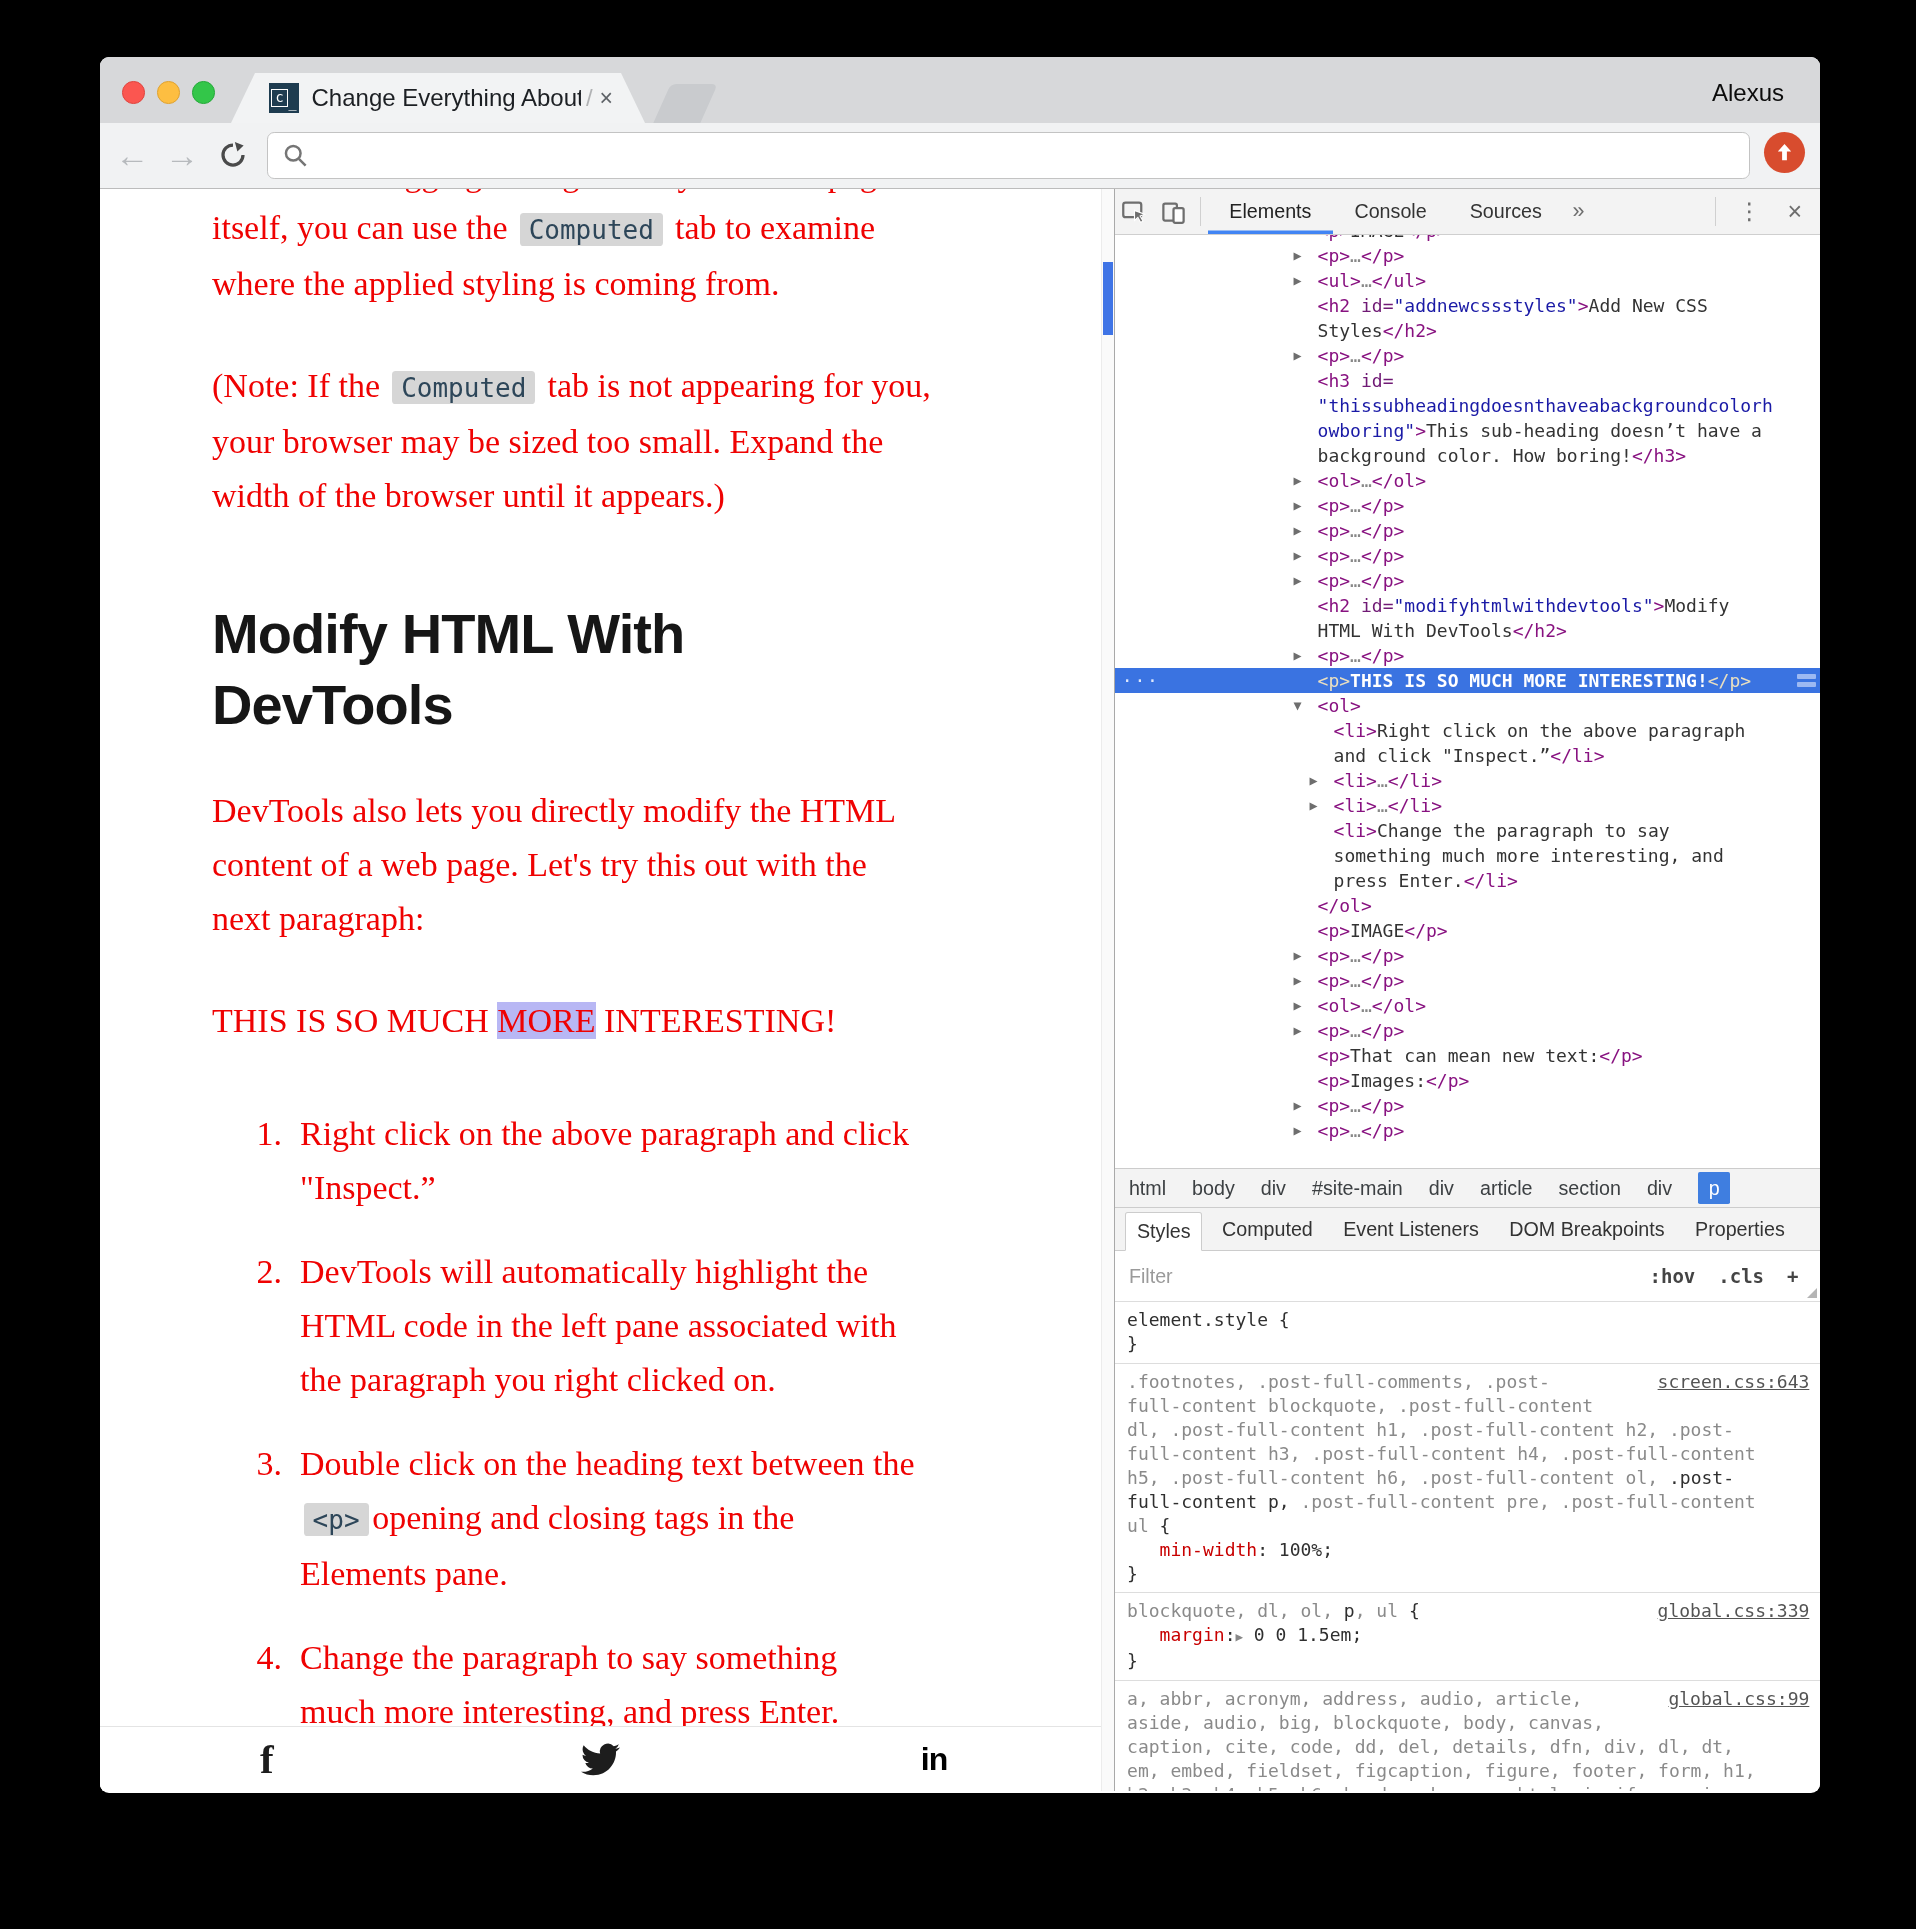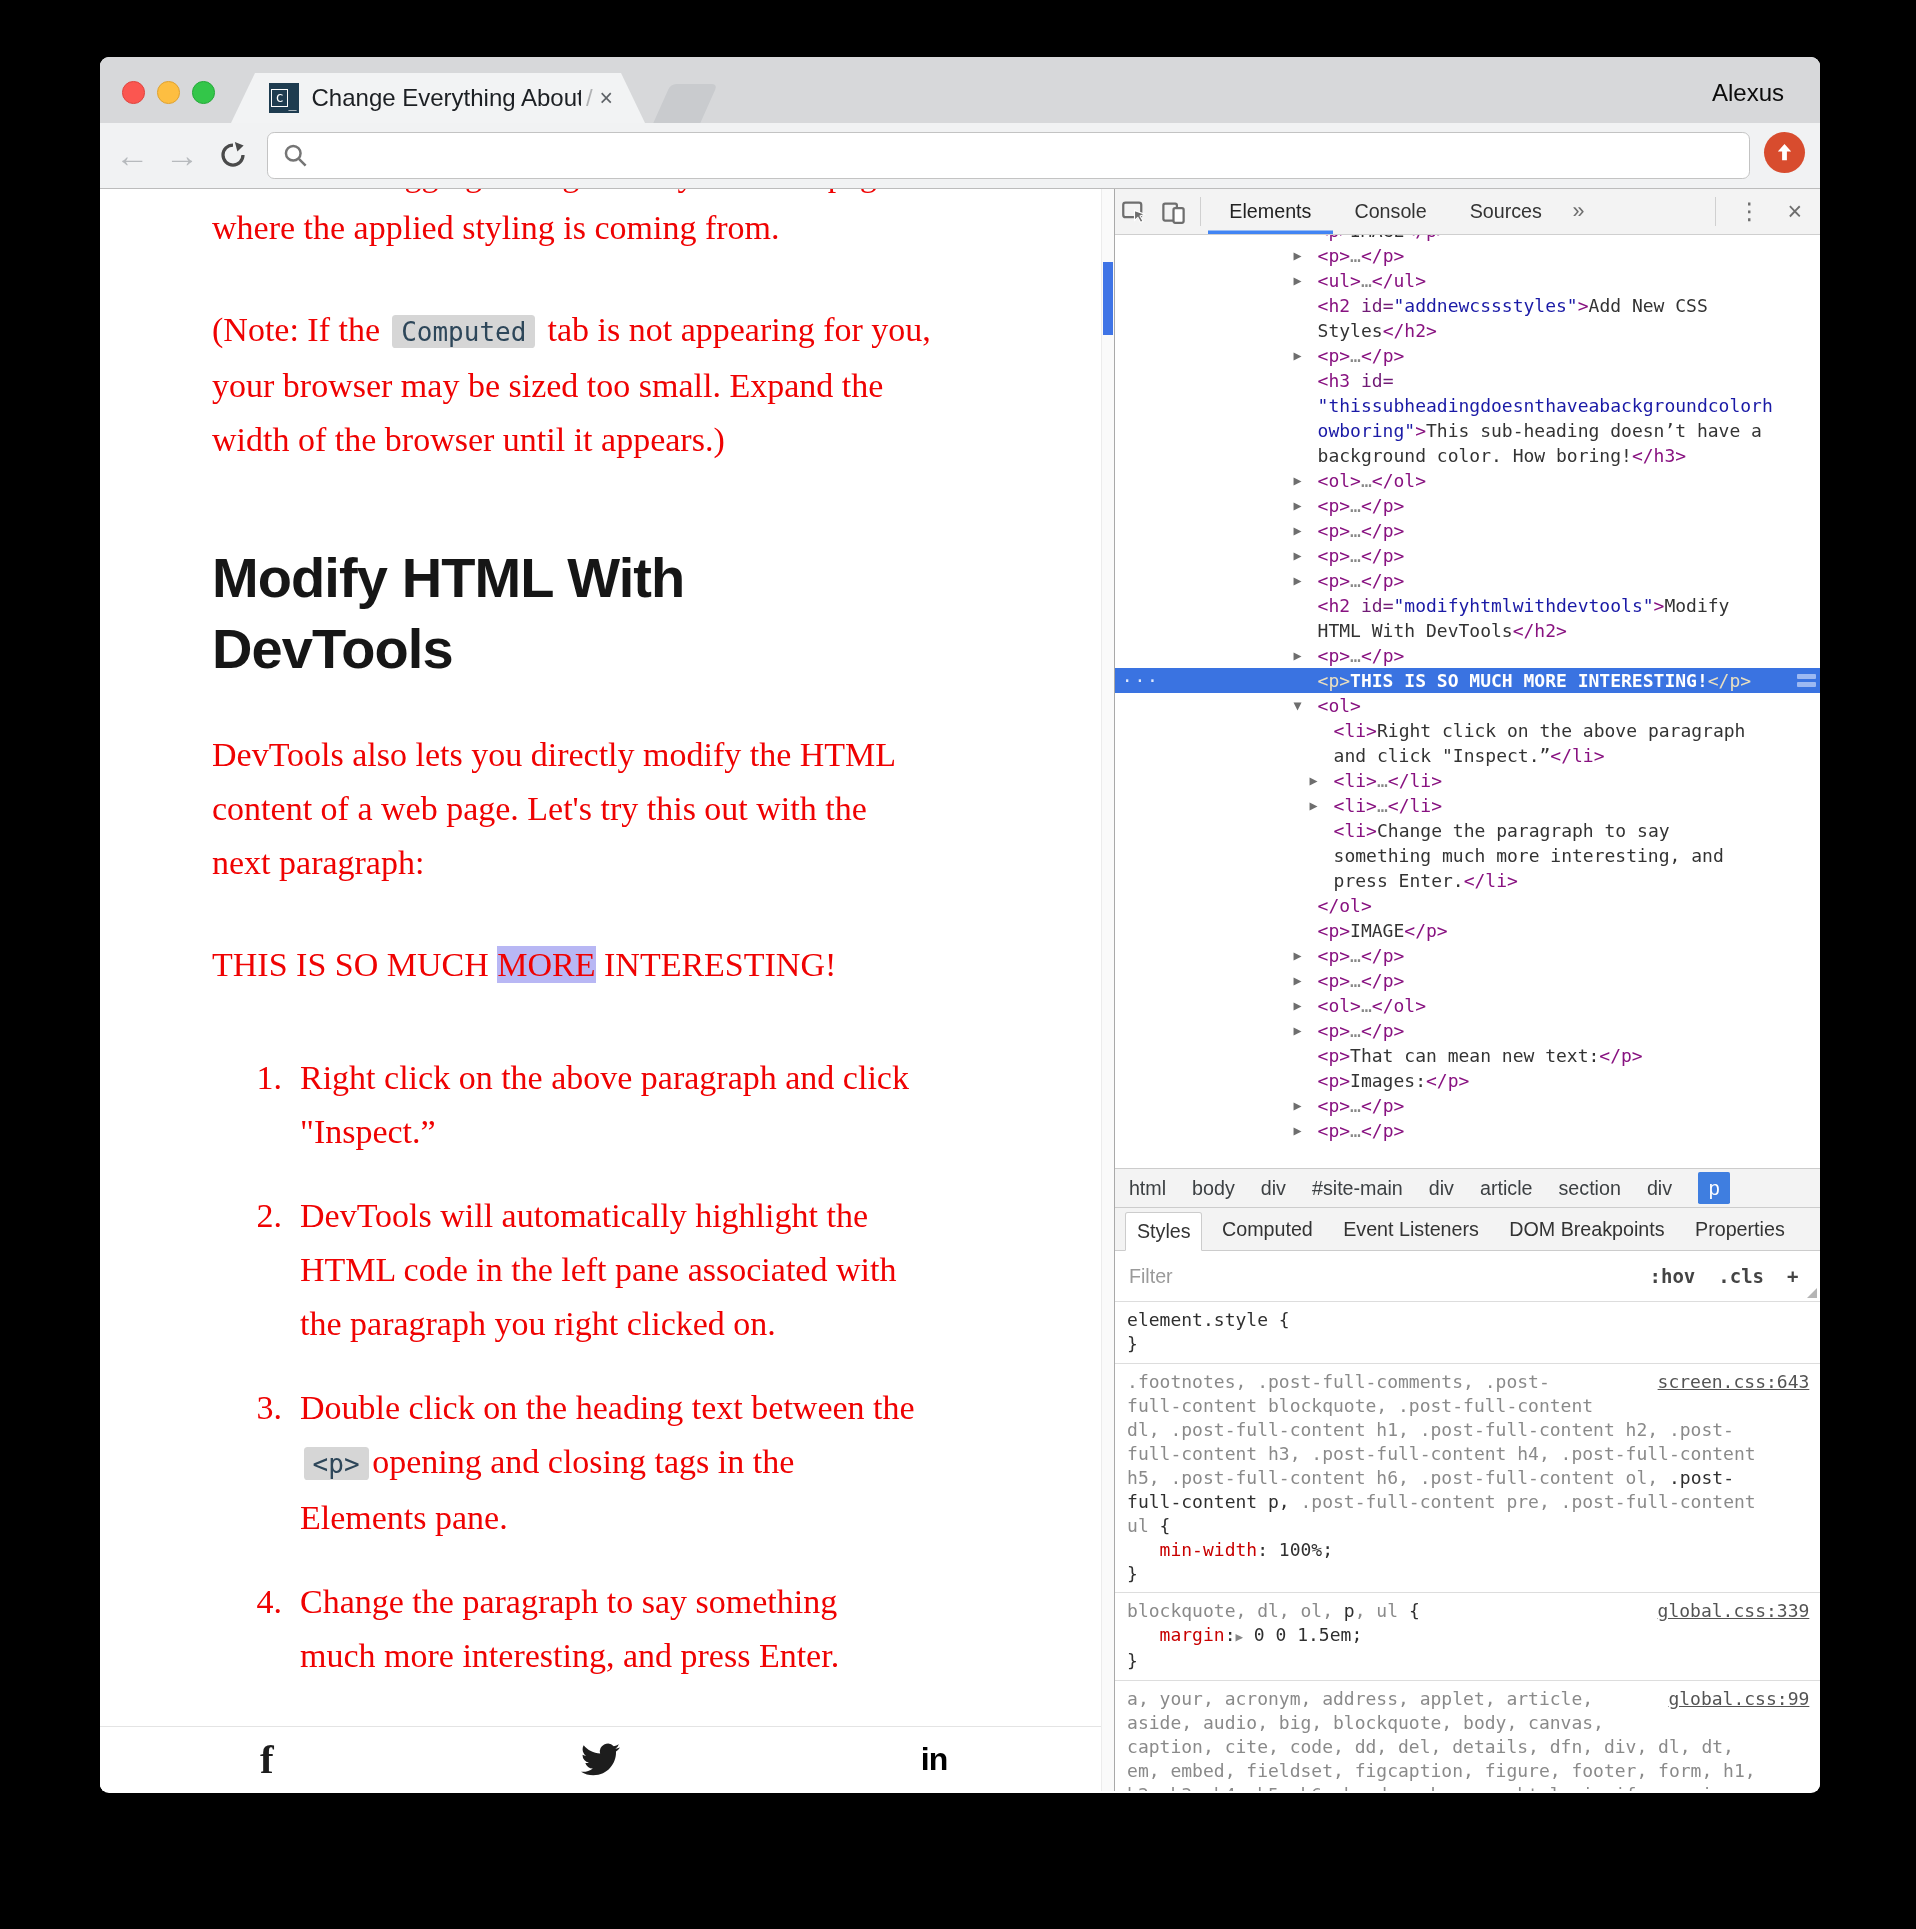--- a/index.html
+++ b/index.html
@@ -149,20 +149,21 @@
   </div>
 
   <div class="content">
 
     <div class="pagepane">
       <div class="article">
           <div class="cutline">
             <div><span class="pg-t">Rather than digging through the styles of the page</span></div>
           </div>
           <div class="pblock">
+            <div><span class="pg-t">itself, you can use the </span><span class="chip">Computed</span><span class="pg-t"> tab to examine</span></div>
             <div><span class="pg-t">where the applied styling is coming from.</span></div>
           </div>
           <div class="pblock tight">
             <div><span class="pg-t">(Note: If the </span><span class="chip">Computed</span><span class="pg-t"> tab is not appearing for you,</span></div>
             <div><span class="pg-t">your browser may be sized too small. Expand the</span></div>
             <div><span class="pg-t">width of the browser until it appears.)</span></div>
           </div>
           <div class="bigheading">
             <div><span class="pg-t">Modify HTML With</span></div>
             <div><span class="pg-t">DevTools</span></div>
@@ -345,21 +346,21 @@
             <div class="sline"><span class="ss-dim">ul </span><span class="ss-dark">{</span></div>
             <div class="sline"><span class="ss-prop">   min-width</span><span class="ss-dark">: 100%;</span></div>
             <div class="sline"><span class="ss-dark">}</span></div>
           </div>
           <div class="sect">
             <div class="sline"><span class="css-link">global.css:339</span><span class="ss-dim">blockquote, dl, ol, </span><span class="ss-dark">p</span><span class="ss-dim">, ul </span><span class="ss-dark">{</span></div>
             <div class="sline"><span class="ss-prop">   margin</span><span class="ss-dark">:</span><span class="ss-tri">▶</span><span class="ss-dark"> 0 0 1.5em;</span></div>
             <div class="sline"><span class="ss-dark">}</span></div>
           </div>
           <div class="sect">
-            <div class="sline"><span class="css-link">global.css:99</span><span class="ss-dim">a, your, acronym, address, applet, article,</span></div>
+            <div class="sline"><span class="css-link">global.css:99</span><span class="ss-dim">a, abbr, acronym, address, audio, article,</span></div>
             <div class="sline"><span class="ss-dim">aside, audio, big, blockquote, body, canvas,</span></div>
             <div class="sline"><span class="ss-dim">caption, cite, code, dd, del, details, dfn, div, dl, dt,</span></div>
             <div class="sline"><span class="ss-dim">em, embed, fieldset, figcaption, figure, footer, form, h1,</span></div>
             <div class="sline"><span class="ss-dim">h2, h3, h4, h5, h6, header, hgroup, html, i, iframe, img,</span></div>
           </div>
         </div>
 
     </div>
   </div>
 </div>

